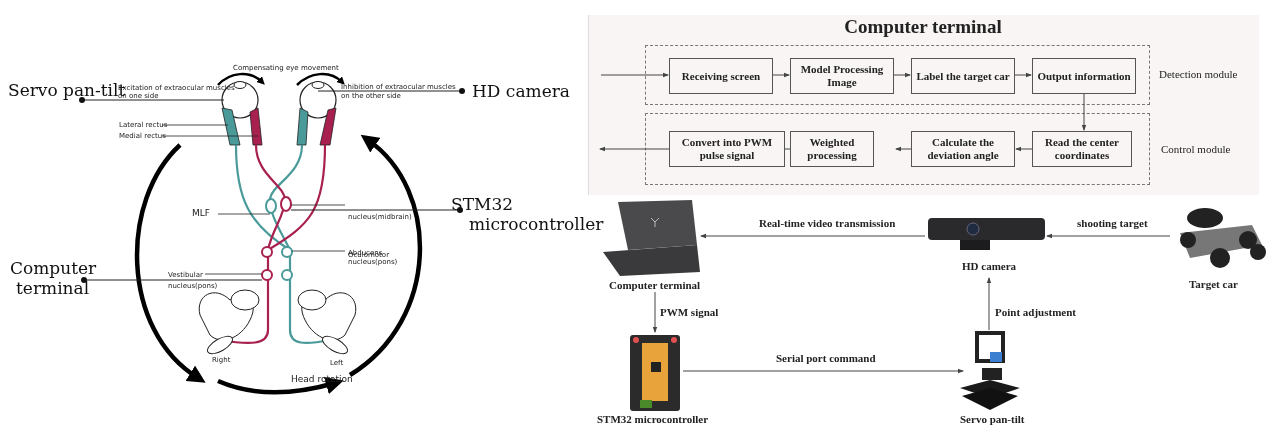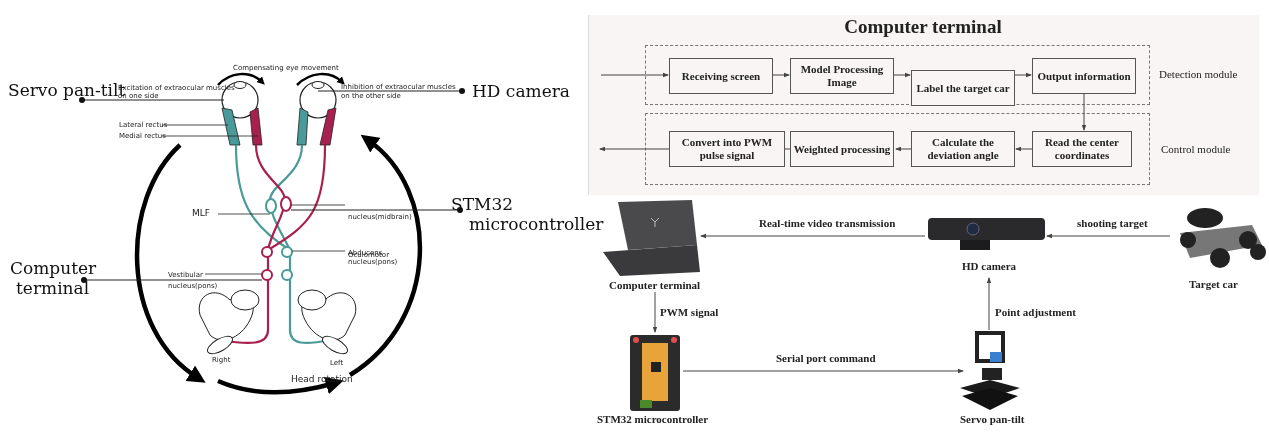--- a/index.html
+++ b/index.html
@@ -137,27 +137,27 @@
 
   <line x1="925" y1="236" x2="701" y2="236" stroke="#444" stroke-width="1" marker-end="url(#sm)"></line>
   <line x1="1170" y1="236" x2="1047" y2="236" stroke="#444" stroke-width="1" marker-end="url(#sm)"></line>
   <line x1="655" y1="292" x2="655" y2="332" stroke="#444" stroke-width="1" marker-end="url(#sm)"></line>
   <line x1="683" y1="371" x2="963" y2="371" stroke="#444" stroke-width="1" marker-end="url(#sm)"></line>
   <line x1="989" y1="330" x2="989" y2="278" stroke="#444" stroke-width="1" marker-end="url(#sm)"></line>
 </svg>
 
 <div class="box" style="left:669px;top:58px;width:104px;height:36px;">Receiving screen</div>
 <div class="box" style="left:790px;top:58px;width:104px;height:36px;">Model Processing Image</div>
-<div class="box" style="left:911px;top:58px;width:104px;height:36px;margin-top:12px;">Label the target car</div>
+<div class="box" style="left:911px;top:58px;width:104px;height:36px;">Label the target car</div>
 <div class="box" style="left:1032px;top:58px;width:104px;height:36px;">Output information</div>
 <div class="abs modlbl" style="left:1159px;top:68px;">Detection module</div>
 
 <div class="box" style="left:1032px;top:131px;width:100px;height:36px;">Read the center coordinates</div>
 <div class="box" style="left:911px;top:131px;width:104px;height:36px;">Calculate the deviation angle</div>
-<div class="box" style="left:790px;top:131px;width:104px;height:36px;">Weighted processing</div>
+<div class="box" style="left:790px;top:131px;width:84px;height:36px;">Weighted processing</div>
 <div class="box" style="left:669px;top:131px;width:116px;height:36px;">Convert into PWM pulse signal</div>
 <div class="abs modlbl" style="left:1161px;top:143px;">Control module</div>
 
 <svg width="1269" height="444" style="pointer-events:none;">
   <g>
     <polygon points="618,202 692,200 697,245 628,250" fill="#4a4a4c"></polygon>
     <polygon points="603,252 697,245 700,272 620,276" fill="#3a3a3c"></polygon>
     <path d="M651,218 l4,4 l4,-4 M655,222 l0,5" stroke="#bbb" stroke-width="1" fill="none"></path>
   </g>
   <g>

